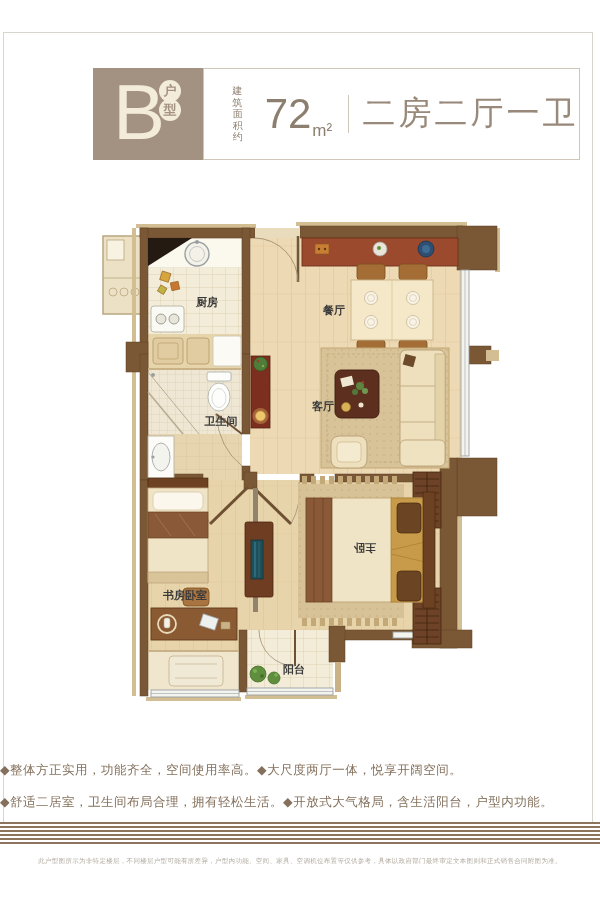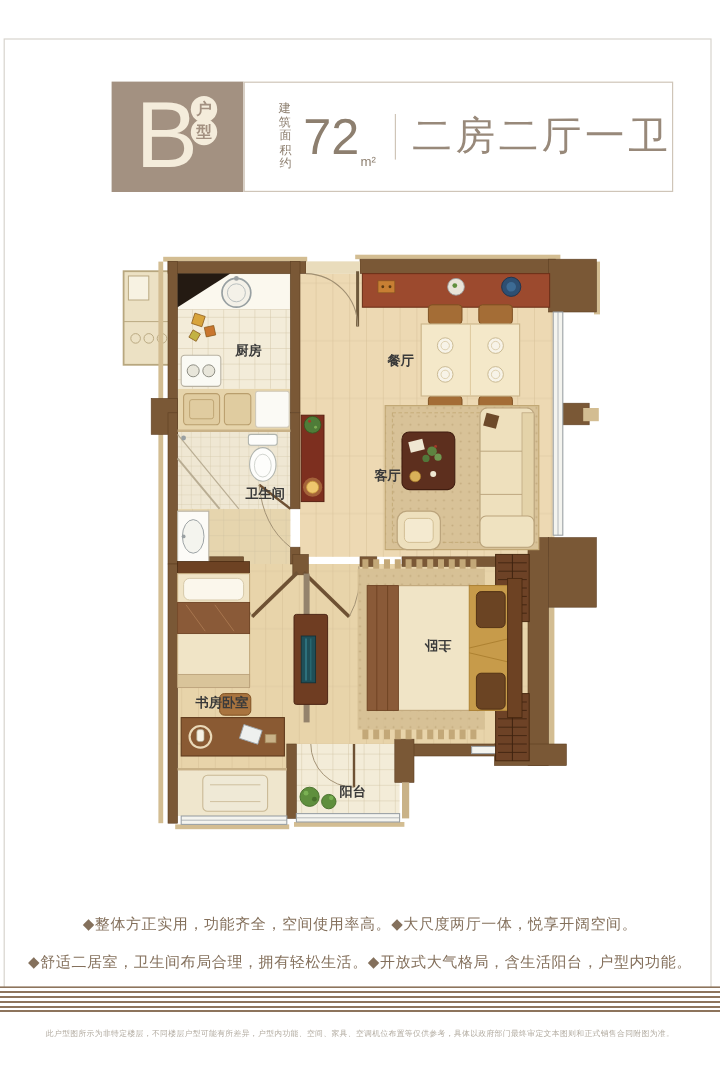--- a/index.html
+++ b/index.html
@@ -23,34 +23,34 @@
   .b-tag{
     width:22px;height:22px;border-radius:50%;background:#f4ecdb;color:#a39181;
     font-size:13px;display:flex;align-items:center;justify-content:center;
     margin-bottom:-3px;font-weight:700;
   }
   .info-box{flex:1;background:#ffffff;border:1px solid #cfc5b8;position:relative;}
   .info-row{display:flex;align-items:center;margin:16px 0 0 28px;}
   .area-prefix{color:#8d7f6f;text-align:center;line-height:1.15;}
   .area-prefix .l1{font-size:10px;letter-spacing:2px;text-align:center;}
   .area-prefix .l2{font-size:10px;letter-spacing:1px;}
-  .area-value{font-size:42px;font-weight:300;color:#8d7f6f;line-height:0.9;margin-left:8px;}
-  .area-unit{font-size:11px;color:#8d7f6f;align-self:flex-end;margin:0 0 2px 1px;}
+  .area-value{font-size:42px;font-weight:300;color:#8d7f6f;line-height:0.9;margin-left:20px;}
+  .area-unit{font-size:17px;color:#8d7f6f;align-self:flex-end;margin:0 0 2px 1px;}
   .v-div{width:1px;height:38px;background:#cfc5b8;margin:0 14px 0 16px;}
   .layout-title{font-size:33px;font-weight:300;color:#98897a;letter-spacing:3px;white-space:nowrap;}
   .subtitle{
     position:absolute;left:30px;right:8px;bottom:12px;text-align:center;
     font-size:11px;letter-spacing:7px;color:#c6bbae;white-space:nowrap;
   }
   
-  .plan{position:absolute;left:95px;top:212px;}
+  .plan{position:absolute;left:95px;top:222px;}
   svg text{font-family:"Liberation Sans","DejaVu Sans",sans-serif;}
   .room-label{fill:#3a3a3a;font-weight:700;font-size:11px;}
   
-  .features{position:absolute;left:0;top:762px;width:600px;text-align:center;color:#84705c;font-size:12.5px;}
+  .features{position:absolute;left:0;top:762px;width:600px;text-align:left;color:#84705c;font-size:12.5px;}
   .features p{margin:0 0 15px 0;letter-spacing:0.5px;}
   .band{
     position:absolute;left:0;top:822px;width:600px;height:23px;
     background:repeating-linear-gradient(to bottom,#8d745c 0 1.6px,#ffffff 1.6px 4px);
   }
   .disclaimer{
     position:absolute;left:0;top:857px;width:600px;text-align:center;
     font-size:6.5px;color:#b2aba0;white-space:nowrap;letter-spacing:0.3px;
   }
 </style>

